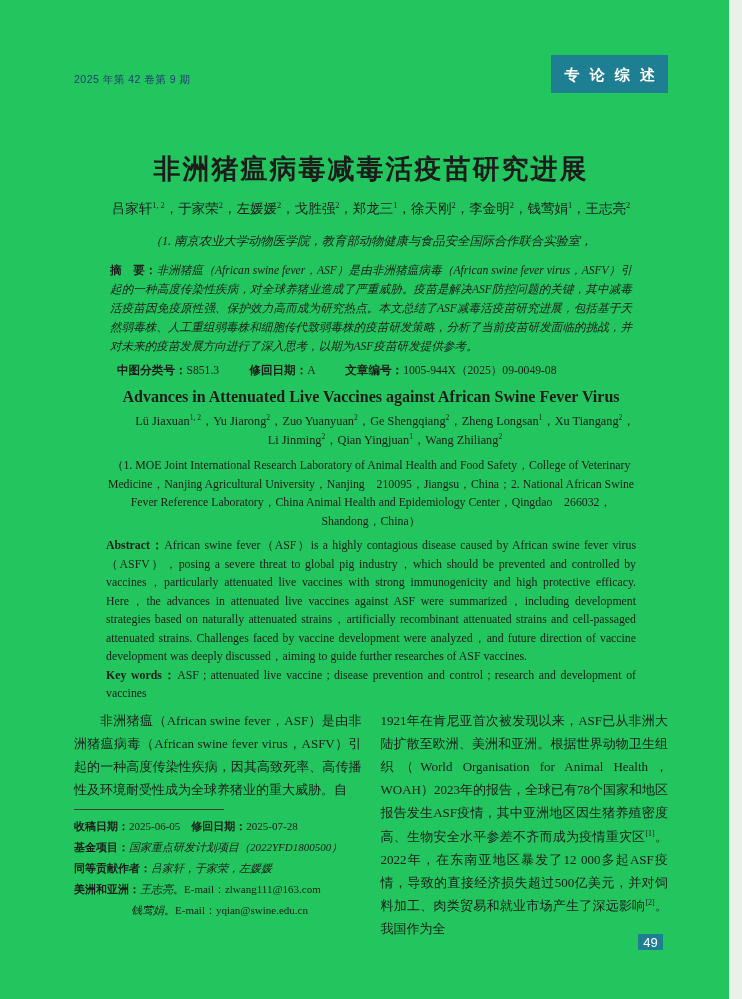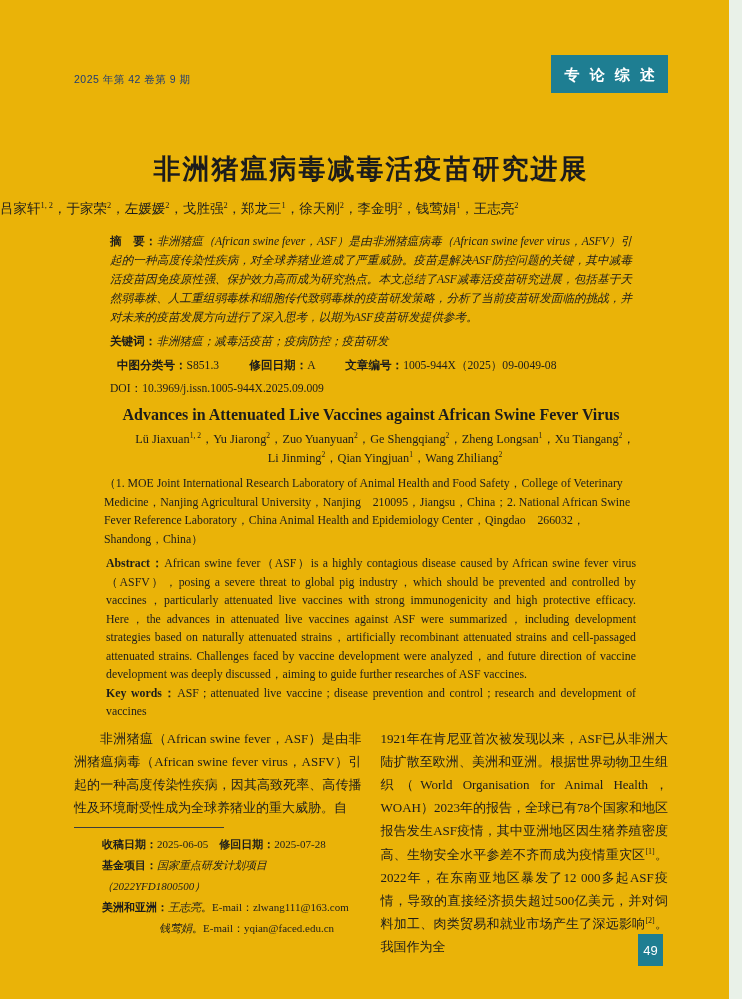--- a/index.html
+++ b/index.html
@@ -1,65 +1,65 @@
 <!DOCTYPE html>
 <html style="--teal: #1e7e92; --navy: #203d73; --strip: #e9f1e8;"><head>
 <meta charset="utf-8">
 <style>
   html,body { margin:0; padding:0; background:#ffffff; }
   .page {
-    position:relative; width:742px; height:999px; background:#eab308;
+    position:relative; width:742px; height:999px; background:#22c55e;
     overflow:hidden; color:#1c1c1c;
     font-family:"Liberation Serif","DejaVu Serif",serif;
   }
   .strip { position:absolute; top:0; right:0; width:13px; height:100%; background:var(--strip,#e9f1e8); }
 
   .header { display:flex; justify-content:space-between; align-items:flex-end; padding:55px 74px 0 74px; }
   .issue { font-family:"Liberation Sans","DejaVu Sans",sans-serif; font-size:10.5px; color:var(--navy,#203d73); padding-bottom:6px; letter-spacing:0.5px; }
   .badge {
     background:var(--teal,#1e7e92); color:#ffffff;
     font-family:"Liberation Sans","DejaVu Sans",sans-serif; font-weight:bold;
     font-size:15px; letter-spacing:3px; padding:11px 10px 8px 13px;
   }
 
   .title-cn { margin:58px 0 0; text-align:center; font-family:"Liberation Sans","DejaVu Sans",sans-serif;
     font-size:27px; font-weight:bold; letter-spacing:2px; }
-  .authors-cn { margin-top:13px; font-size:13.5px; }
+  .authors-cn { margin-top:13px; text-align:center; font-size:13.5px; }
   .affil-cn { margin-top:13px; text-align:center; font-size:12.3px; line-height:20px; font-style:italic; }
 
   .meta-block { margin:9px 106px 0; font-size:11.6px; line-height:19px; text-align:justify; }
   .meta-block p { margin:4px; }
   .lbl { font-family:"Liberation Sans","DejaVu Sans",sans-serif; font-weight:bold; font-style:normal; }
   .kai { font-style:italic; }
   .class-line span, .doi-line span { font-style:normal; }
   .class-line .bold { font-family:"Liberation Sans","DejaVu Sans",sans-serif;padding-left:7px; }
 
   .title-en { margin:8px 7px 0; text-align:center; font-size:16px; font-weight:bold; }
   .authors-en { margin-top:6px; text-align:center; font-size:12.3px; line-height:19px;padding-left:28px; }
-  .affil-en { margin:6px 104px 0; text-align:left; font-size:11.8px; line-height:18.5px; }
+  .affil-en { margin:6px 104px 0; text-align:center; font-size:11.8px; line-height:18.5px; }
   .en-abs { margin:6px 106px 0; font-size:11.8px; line-height:18.5px; text-align:justify; }
   .en-abs p { margin:0; }
   .lbl-en { font-weight:bold; }
 
   .body-cols { display:flex; gap:19px; padding:6px 74px 0 74px; }
   .col { flex:1; min-width:0; }
   .para { margin:0; font-size:13px; line-height:23.2px; text-align:justify; }
   .indent { text-indent:2em; }
   .sup { font-size:0.62em; vertical-align:super; line-height:0; }
   .bold { font-weight:bold; }
   .ital { font-style:italic; }
 
   .fn-divider { width:150px; border-top:1.2px solid #3c3c3c; margin-top:8px; }
-  .footnotes { margin-top:6px; font-size:11px; line-height:21px;margin-left:28px; }
+  .footnotes { margin-top:6px; font-size:11px; line-height:21px; }
   .fn-line { margin:0; }
   .fn-line .bold { font-family:"Liberation Sans","DejaVu Sans",sans-serif; font-style:normal; }
   .fn-indent { padding-left:57px; }
 
   .page-num {
-    position:absolute; left:638px; top:934px; width:25px; height:32px;
+    position:absolute; left:638px; top:934px; width:25px; height:16px;
     background:var(--teal,#1e7e92); color:#ffffff;
     font-family:"Liberation Sans","DejaVu Sans",sans-serif; font-size:13px;
     display:flex; align-items:center; justify-content:center;
   }
 </style>
 </head>
 <body>
 
 <div class="page">
   <div class="strip"></div>
@@ -67,27 +67,26 @@
   <div class="header">
     <span class="issue">2025 年第 42 卷第 9 期</span>
     <span class="badge">专 论 综 述</span>
   </div>
 
   <h1 class="title-cn">非洲猪瘟病毒减毒活疫苗研究进展</h1>
 
   <div class="authors-cn"><span>吕家轩</span><span class="sup">1, 2</span><span>，于家荣</span><span class="sup">2</span><span>，左媛媛</span><span class="sup">2</span><span>，戈胜强</span><span class="sup">2</span><span>，郑龙三</span><span class="sup">1</span><span>，徐天刚</span><span class="sup">2</span><span>，李金明</span><span class="sup">2</span><span>，钱莺娟</span><span class="sup">1</span><span>，王志亮</span><span class="sup">2</span></div>
 
   <div class="affil-cn">
+    <div>（1. 南京农业大学动物医学院，教育部动物健康与食品安全国际合作联合实验室，</div>
   </div>
 
   <div class="meta-block">
     <p><span class="lbl">摘　要：</span><span class="kai">非洲猪瘟（African swine fever，ASF）是由非洲猪瘟病毒（African swine fever virus，ASFV）引起的一种高度传染性疾病，对全球养猪业造成了严重威胁。疫苗是解决ASF防控问题的关键，其中减毒活疫苗因免疫原性强、保护效力高而成为研究热点。本文总结了ASF减毒活疫苗研究进展，包括基于天然弱毒株、人工重组弱毒株和细胞传代致弱毒株的疫苗研发策略，分析了当前疫苗研发面临的挑战，并对未来的疫苗发展方向进行了深入思考，以期为ASF疫苗研发提供参考。</span></p>
-    <p><span class="lbl">关键词：</span><span class="kai">非洲猪瘟；减毒活疫苗；疫病防控；疫苗研发</span></p>
     <p class="class-line"><span class="bold">中图分类号：</span><span>S851.3</span><span>　　</span><span class="bold">修回日期：</span><span>A</span><span>　　</span><span class="bold">文章编号：</span><span>1005-944X（2025）09-0049-08</span></p>
-    <p class="doi-line"><span>DOI：</span><span>10.3969/j.issn.1005-944X.2025.09.009</span></p>
   </div>
 
   <h2 class="title-en">Advances in Attenuated Live Vaccines against African Swine Fever Virus</h2>
 
   <div class="authors-en">
     <div><span>Lü Jiaxuan</span><span class="sup">1, 2</span><span>，Yu Jiarong</span><span class="sup">2</span><span>，Zuo Yuanyuan</span><span class="sup">2</span><span>，Ge Shengqiang</span><span class="sup">2</span><span>，Zheng Longsan</span><span class="sup">1</span><span>，Xu Tiangang</span><span class="sup">2</span><span>，</span></div>
     <div><span>Li Jinming</span><span class="sup">2</span><span>，Qian Yingjuan</span><span class="sup">1</span><span>，Wang Zhiliang</span><span class="sup">2</span></div>
   </div>
 
   <p class="affil-en">（1. MOE Joint International Research Laboratory of Animal Health and Food Safety，College of Veterinary Medicine，Nanjing Agricultural University，Nanjing　210095，Jiangsu，China；2. National African Swine Fever Reference Laboratory，China Animal Health and Epidemiology Center，Qingdao　266032，Shandong，China）</p>
@@ -97,22 +96,23 @@
     <p><span class="lbl-en">Key words：</span><span>ASF；attenuated live vaccine；disease prevention and control；research and development of vaccines</span></p>
   </div>
 
   <div class="body-cols">
     <div class="col">
       <p class="para indent"><span>非洲猪瘟（African swine fever，ASF）是由非洲猪瘟病毒（African swine fever virus，ASFV）引起的一种高度传染性疾病，因其高致死率、高传播性及环境耐受性成为全球养猪业的重大威胁。自</span></p>
       <div class="fn-divider"></div>
       <div class="footnotes">
         <p class="fn-line"><span class="bold">收稿日期：</span><span>2025-06-05</span><span>　</span><span class="bold">修回日期：</span><span>2025-07-28</span></p>
         <p class="fn-line"><span class="bold">基金项目：</span><span class="ital">国家重点研发计划项目（2022YFD1800500）</span></p>
+        <p class="fn-line"><span class="bold">同等贡献作者：</span><span class="ital">吕家轩，于家荣，左媛媛</span></p>
         <p class="fn-line"><span class="bold">美洲和亚洲：</span><span class="ital">王志亮</span><span>。E-mail：zlwang111@163.com</span></p>
-        <p class="fn-line fn-indent"><span class="ital">钱莺娟</span><span>。E-mail：yqian@faced.edu.cn</span></p>
+        <p class="fn-line fn-indent"><span class="ital">钱莺娟</span><span>。E-mail：yqian@swine.edu.cn</span></p>
       </div>
     </div>
     <div class="col">
       <p class="para"><span>1921年在肯尼亚首次被发现以来，ASF已从非洲大陆扩散至欧洲、美洲和亚洲。根据世界动物卫生组织（World Organisation for Animal Health，WOAH）2023年的报告，全球已有78个国家和地区报告发生ASF疫情，其中亚洲地区因生猪养殖密度高、生物安全水平参差不齐而成为疫情重灾区</span><span class="sup">[1]</span><span>。2022年，在东南亚地区暴发了12 000多起ASF疫情，导致的直接经济损失超过500亿美元，并对饲料加工、肉类贸易和就业市场产生了深远影响</span><span class="sup">[2]</span><span>。我国作为全</span></p>
     </div>
   </div>
 
   <div class="page-num">49</div>
 </div>
 

